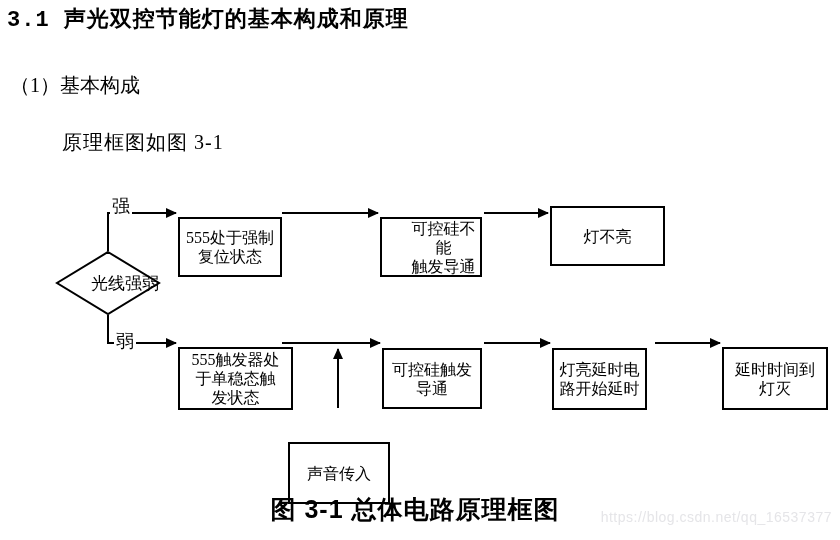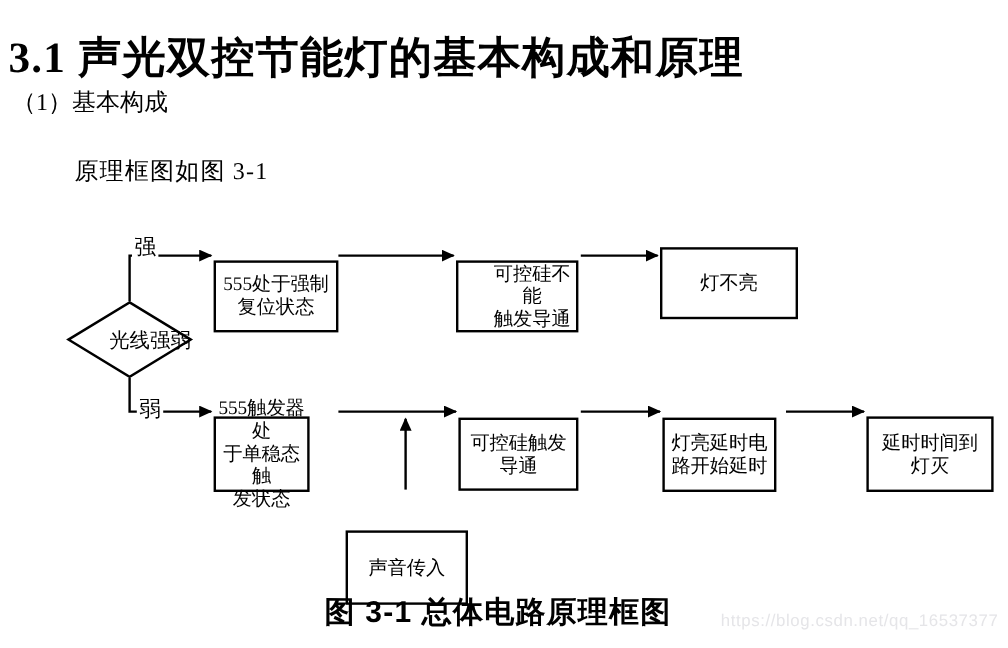--- a/index.html
+++ b/index.html
@@ -5,23 +5,23 @@
   html,body{margin:0;padding:0;background:#ffffff;}
   .page{
     position:relative;
     width:840px;height:540px;
     background:#ffffff;
     overflow:hidden;
     font-family:"Liberation Serif", serif;
     color:#000;
   }
   .heading{
-    position:absolute;left:7px;top:24px;
-    font-family:Liberation Serif, serif;
-    font-weight:bold;font-size:36px;letter-spacing:1px;
+    position:absolute;left:7px;top:4px;
+    font-family:Liberation Mono, monospace;
+    font-weight:bold;font-size:22px;letter-spacing:1px;
     white-space:nowrap;
   }
   .subheading{
     position:absolute;left:10px;top:72px;
     font-size:20px;white-space:nowrap;
   }
   .intro{
     position:absolute;left:62px;top:129px;
     font-size:20px;letter-spacing:1px;white-space:nowrap;
   }
@@ -34,21 +34,21 @@
     display:flex;align-items:center;justify-content:center;
     text-align:center;
     font-size:16px;line-height:19px;
     white-space:pre-line;
     box-sizing:border-box;
     margin-top:34px;
   }
   .b1{left:178px;top:183px;width:104px;height:60px;}
   .b2{left:380px;top:183px;width:102px;height:60px;padding-left:25px;}
   .b3{left:550px;top:172px;width:115px;height:60px;}
-  .b4{left:178px;top:313px;width:80px;height:63px;}
+  .b4{left:178px;top:313px;width:115px;height:63px;}
   .b5{left:382px;top:314px;width:100px;height:61px;}
   .b6{left:552px;top:314px;width:95px;height:62px;}
   .b7{left:722px;top:313px;width:106px;height:63px;}
   .b8{left:288px;top:408px;width:102px;height:62px;}
   .diamond-label{
     position:absolute;left:57px;top:274px;width:102px;
     text-align:right;font-size:17px;line-height:19px;
   }
   .branch{
     position:absolute;background:#fff;

